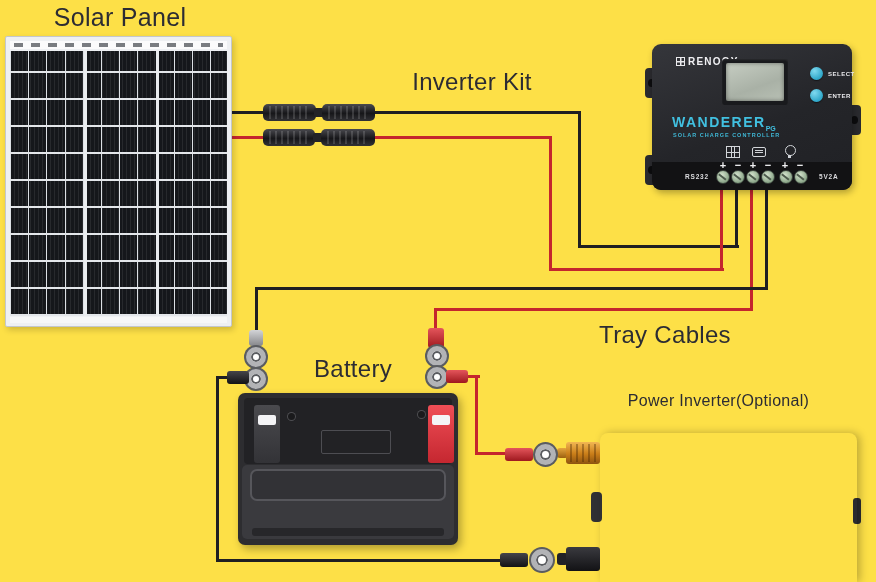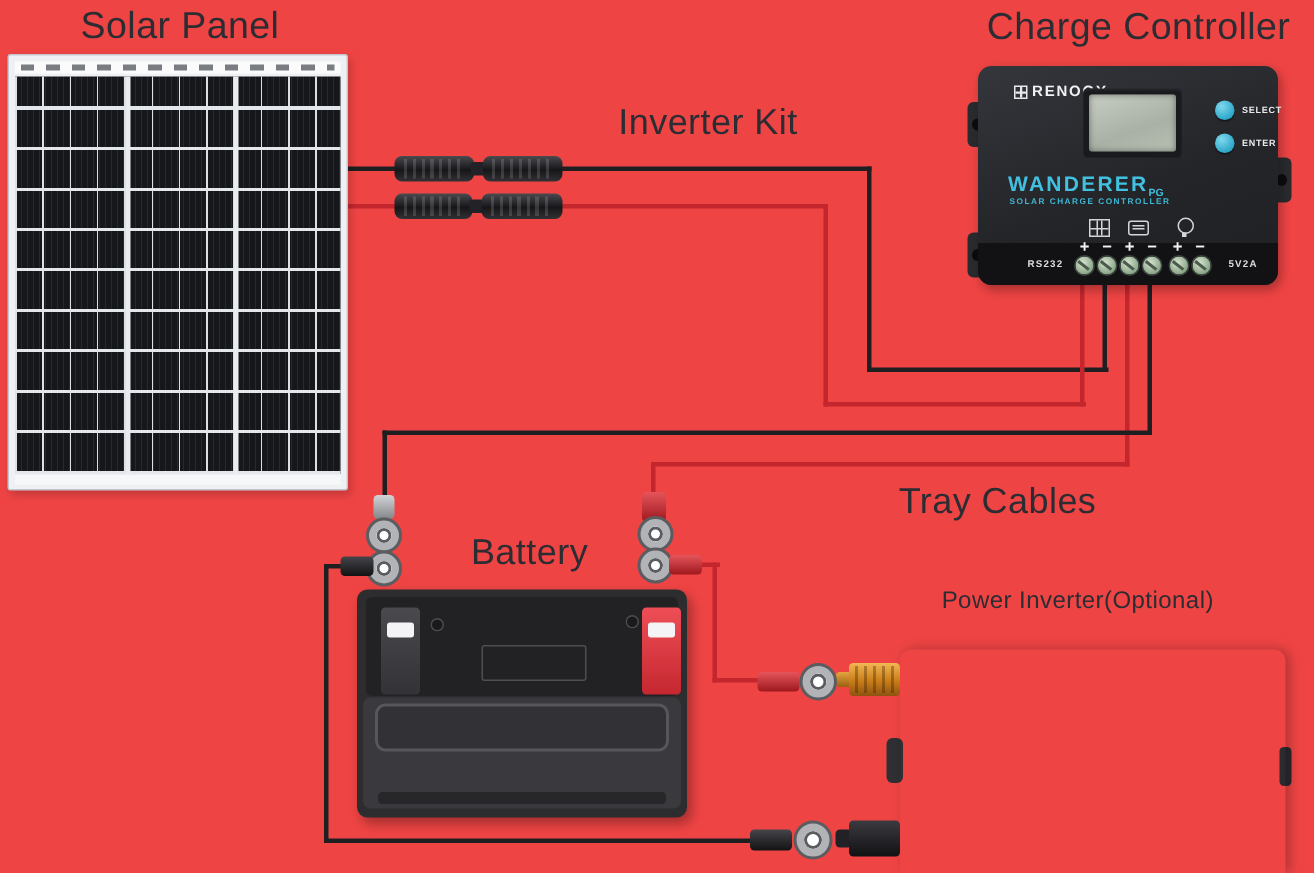--- a/index.html
+++ b/index.html
@@ -1,18 +1,18 @@
 <!DOCTYPE html>
 <html><head>
 <meta charset="utf-8">
 <style>
   html,body { margin:0; padding:0; background:#ffffff; }
   #canvas {
     position:relative; width:876px; height:582px; overflow:hidden;
-    background:#ef4444; font-family:"Liberation Sans", sans-serif;
+    background:#fde047; font-family:"Liberation Sans", sans-serif;
   }
   
   .caption {
     position:absolute; color:#2c2c33; font-size:25px; font-weight:400;
     letter-spacing:.3px; text-align:center; white-space:nowrap;
   }
   
   .seg { position:absolute; }
   .seg.h { height:3px; } .seg.v { width:3px; }
   .blk { background:#1f1f22; } .red { background:#c4262d; }
@@ -158,21 +158,20 @@
     background:linear-gradient(180deg,#3a3a3f,#121215); }
   #stud-neg-tip { position:absolute; left:557px; top:553px; width:11px; height:12px;
     background:#222226; border-radius:3px; }
 </style>
 </head>
 <body>
 
 <div id="canvas">
 
   <div class="caption" style="left:30px; top:3px; width:180px;">Solar Panel</div>
-  <div class="caption" style="left:645px; top:4px; width:228px;">Charge Controller</div>
   <div class="caption" style="left:398px; top:68px; width:148px; font-size:24px;">Inverter Kit</div>
   <div class="caption" style="left:590px; top:321px; width:150px; font-size:24px;">Tray Cables</div>
   <div class="caption" style="left:303px; top:355px; width:100px; font-size:24px;">Battery</div>
   <div class="caption" style="left:567px; top:392px; width:303px; font-size:16px;">Power Inverter(Optional)</div>
 
   <div>
     <div class="seg h blk" style="left:232px; top:111px; width:349px;"></div>
     <div class="seg v blk" style="left:578px; top:111px; height:137px;"></div>
     <div class="seg h blk" style="left:578px; top:245px; width:161px;"></div>
     <div class="seg v blk" style="left:735px; top:185px; height:63px;"></div>

